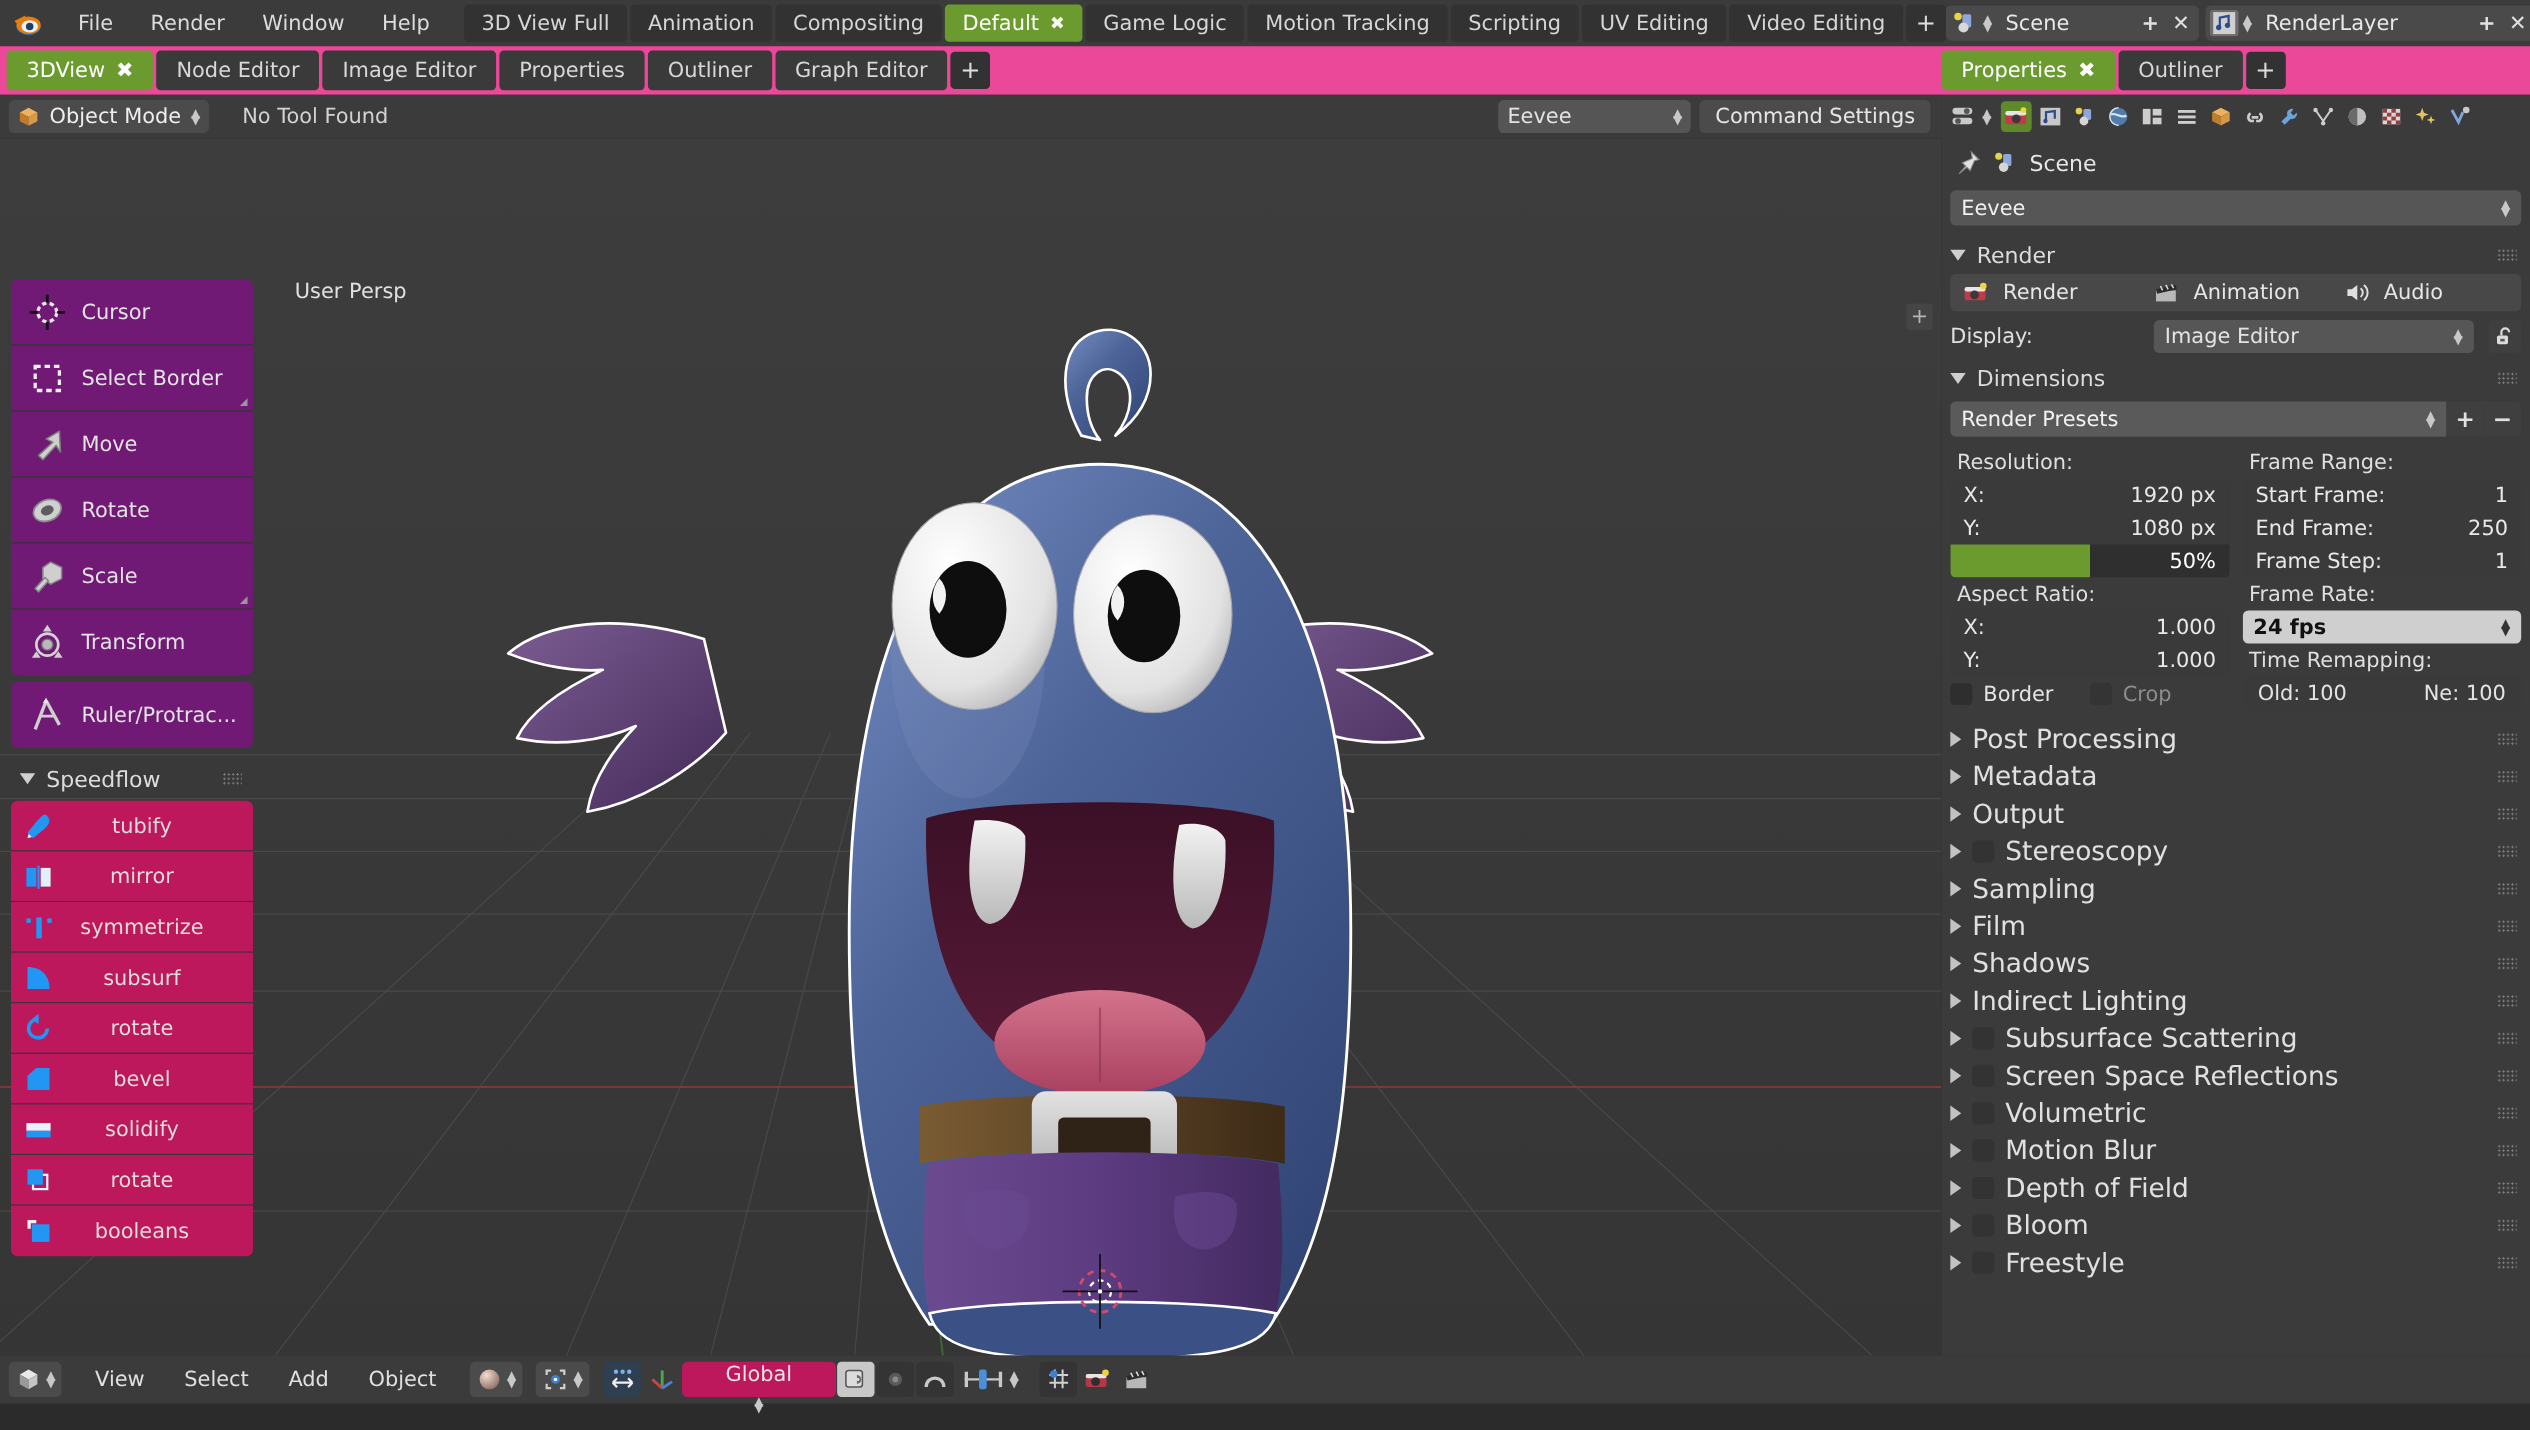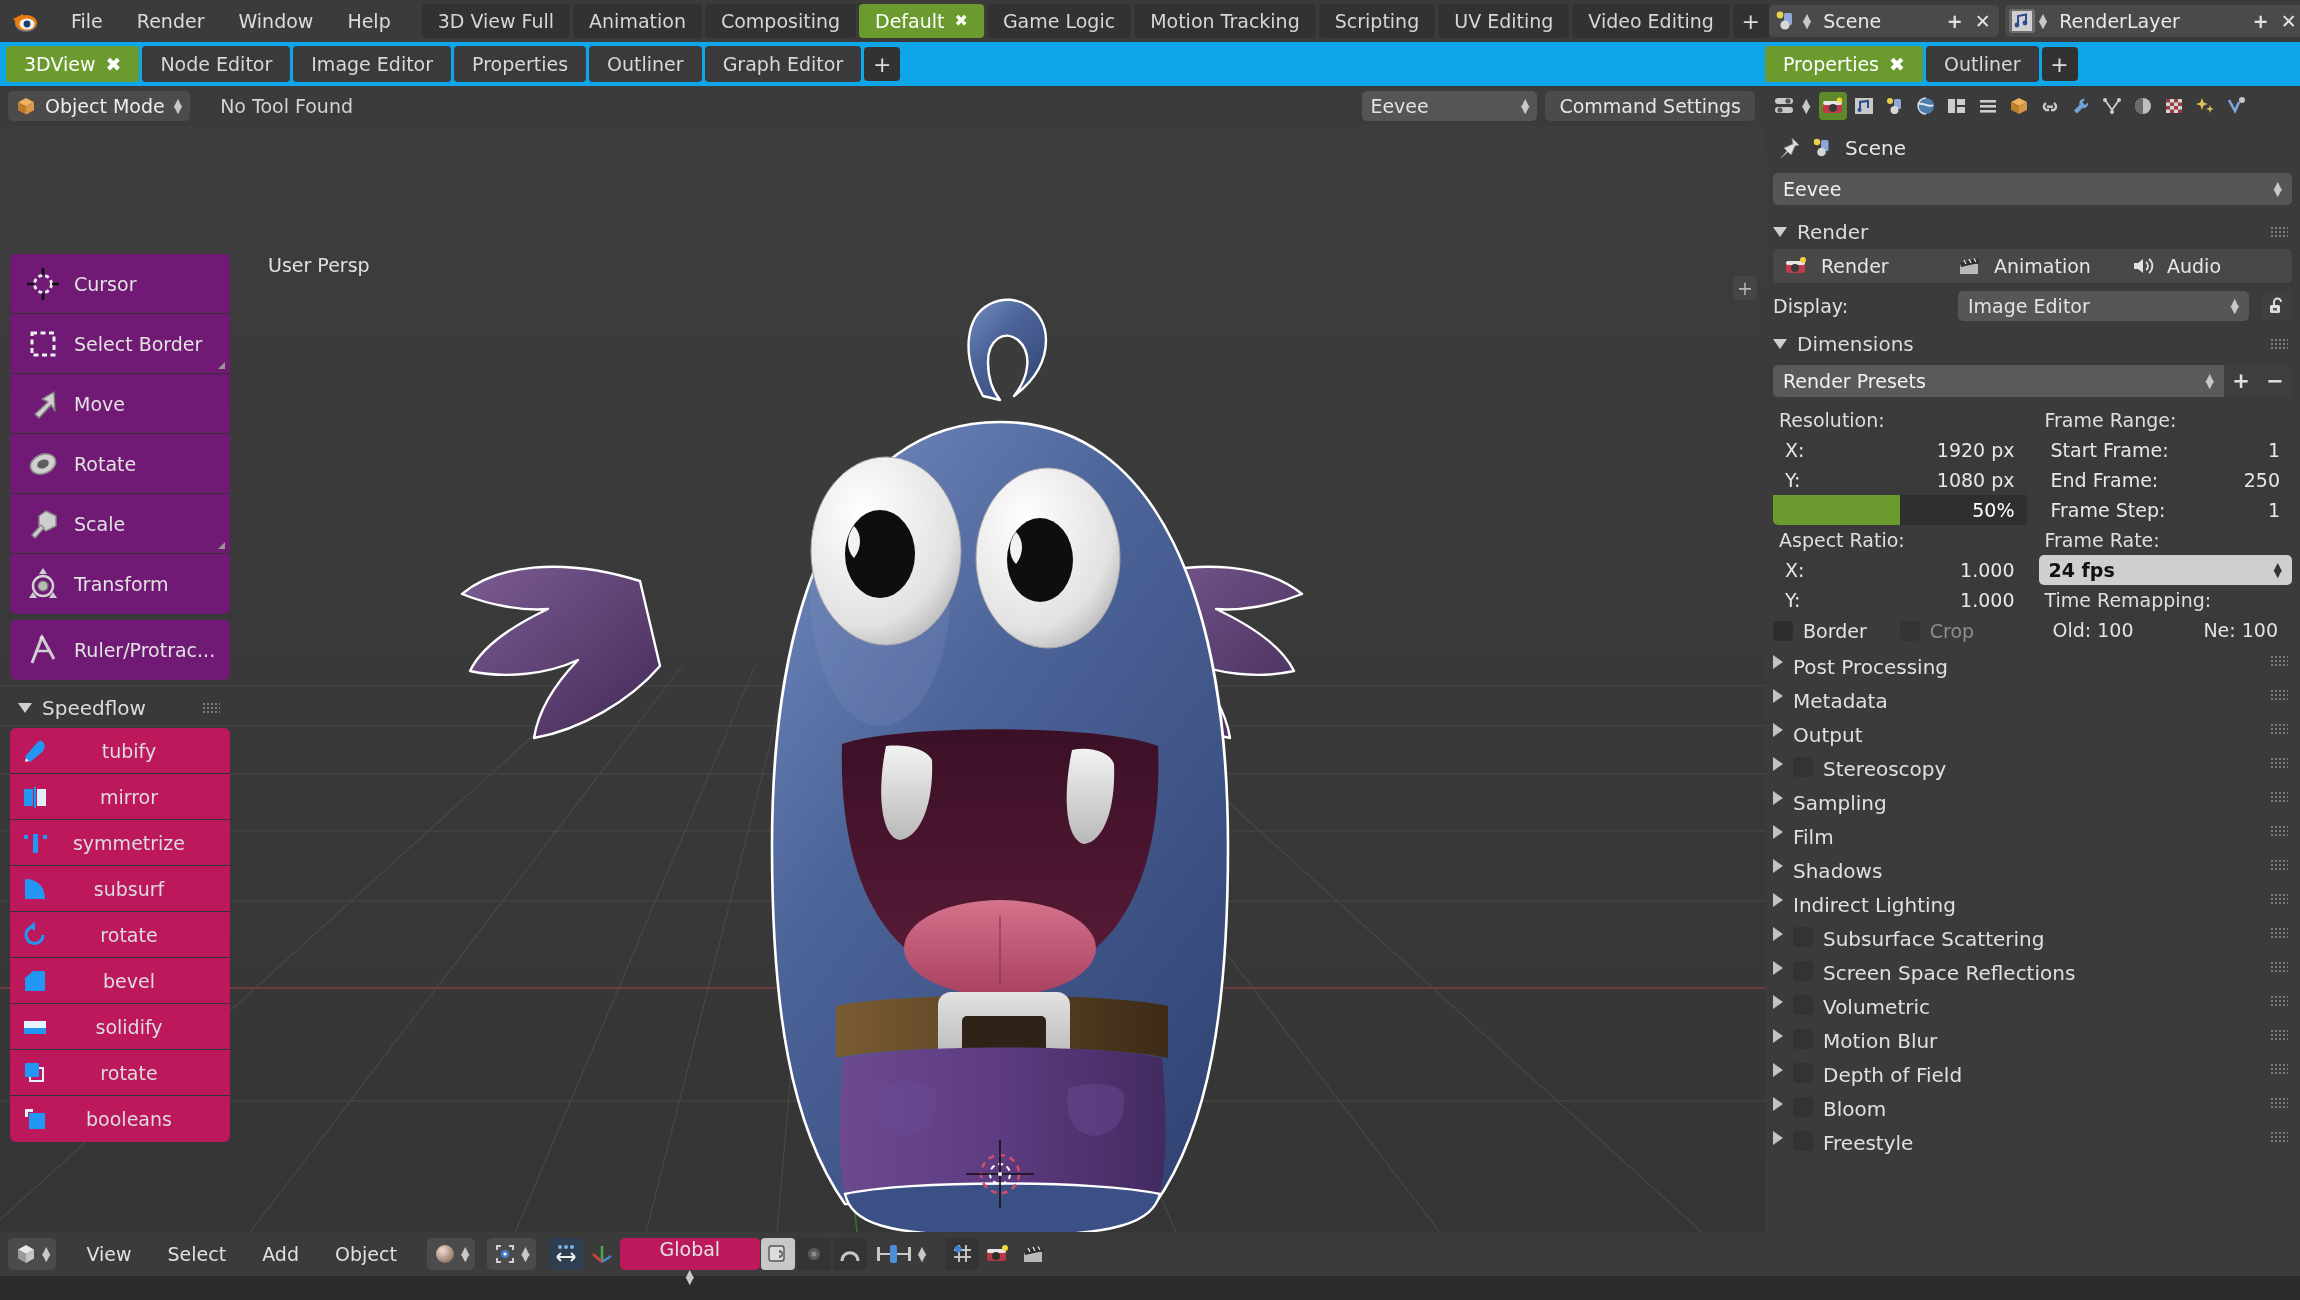--- a/index.html
+++ b/index.html
@@ -36,21 +36,21 @@
     background:#4a4a4a; border-radius:5px; height:32px; display:flex; align-items:center;
     padding:0 4px 0 4px; gap:4px; min-width:230px;
   }
   .id-icon{ width:26px;height:24px; border-radius:3px; position:relative; flex:0 0 26px;}
   .spin-arrows{ display:flex; flex-direction:column; line-height:7px; font-size:11px; color:#c8c8c8; }
   .id-name{ flex:1; padding:0 8px; font-size:19px; color:#e8e8e8; white-space:nowrap;}
   .id-btn{ width:24px;text-align:center; font-size:19px; color:#e0e0e0; font-weight:bold;}
 
   
   .editorrow{
-    height:44px; background:#0ea5e9; display:flex; align-items:center; flex:0 0 44px;
+    height:44px; background:#ec4899; display:flex; align-items:center; flex:0 0 44px;
     position:relative;
   }
   .ed-left{ display:flex; align-items:center; height:44px; padding-left:6px;}
   .ed-tab{
     height:36px; line-height:36px; padding:0 18px; margin-right:3px; border-radius:4px;
     background:#3a3a3a; color:#d8d8d8; font-size:19px; display:flex; align-items:center; gap:10px;
     white-space:nowrap;
   }
   .ed-tab.active{ background:#6b9b2f; color:#fff; }
   .ed-right{ position:absolute; left:1765px; top:0; display:flex; align-items:center; height:44px;}
@@ -184,21 +184,21 @@
   .chk-row{ display:flex; align-items:center; height:32px; gap:0; }
   .chkbox{ width:20px;height:20px; background:#2e2e2e; border-radius:4px; margin-right:10px; flex:0 0 20px;}
   .chk-lab{ font-size:19px; color:#e4e4e4;}
   .chk-lab.dim{ color:#8d8d8d;}
   .chk-half{ flex:1; display:flex; align-items:center;}
   .remap{ background:#3a3a3a; border-radius:5px; height:30px; display:flex; align-items:center;
      padding:0 14px; font-size:19px; gap:0;}
   .remap .a{ }
   .remap .b{ margin-left:auto;}
 
-  .collapse-row{ display:flex; height:34px; gap:10px; font-size:20px; color:#e0e0e0;}
+  .collapse-row{ display:flex; align-items:center; height:34px; gap:10px; font-size:24px; color:#e0e0e0;}
   .collapse-row .cb{ width:20px;height:20px; background:#333; border-radius:4px; flex:0 0 20px;}
 
   
   .bottombar{
     height:44px; background:#3b3b3b; flex:0 0 44px; display:flex; align-items:center;
     padding-left:8px; gap:0;
   }
   .bb-sel{ background:#4b4b4b; border-radius:5px; height:32px; display:flex;align-items:center;
     padding:0 6px; gap:4px; margin-right:12px;}
   .bb-menu{ padding:0 18px; font-size:19px; color:#e0e0e0; line-height:44px;}

